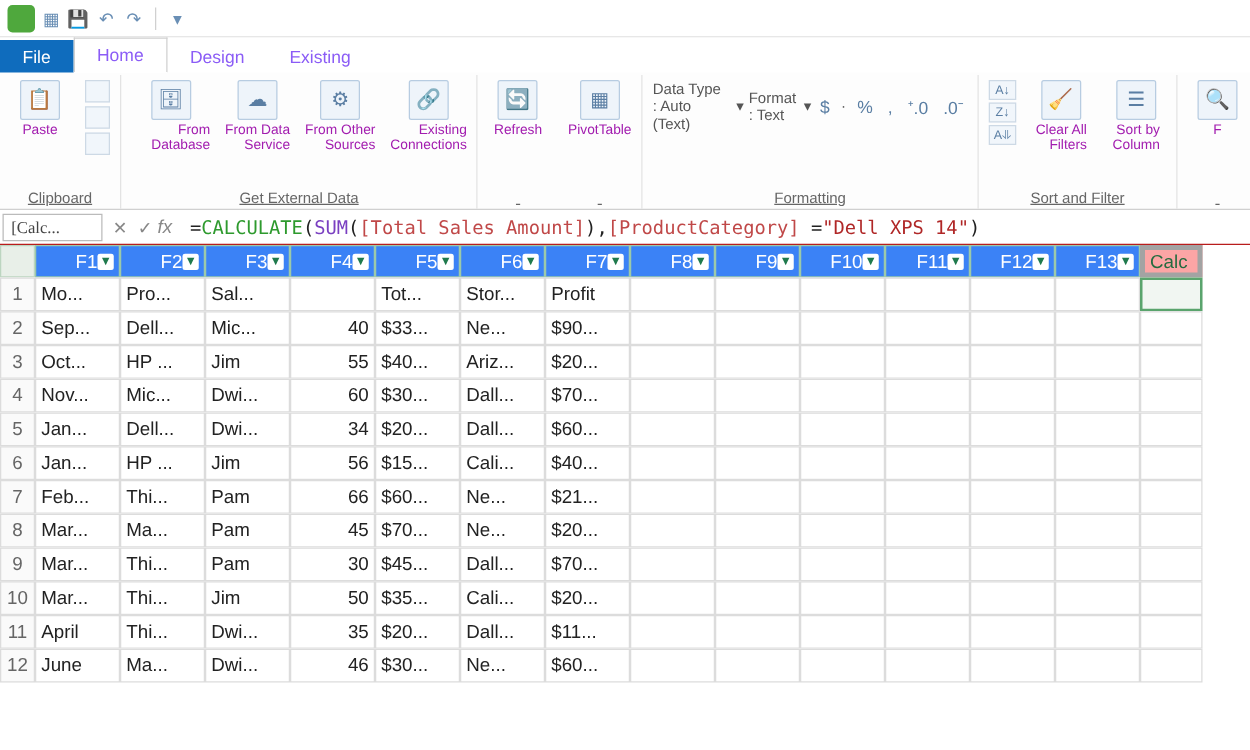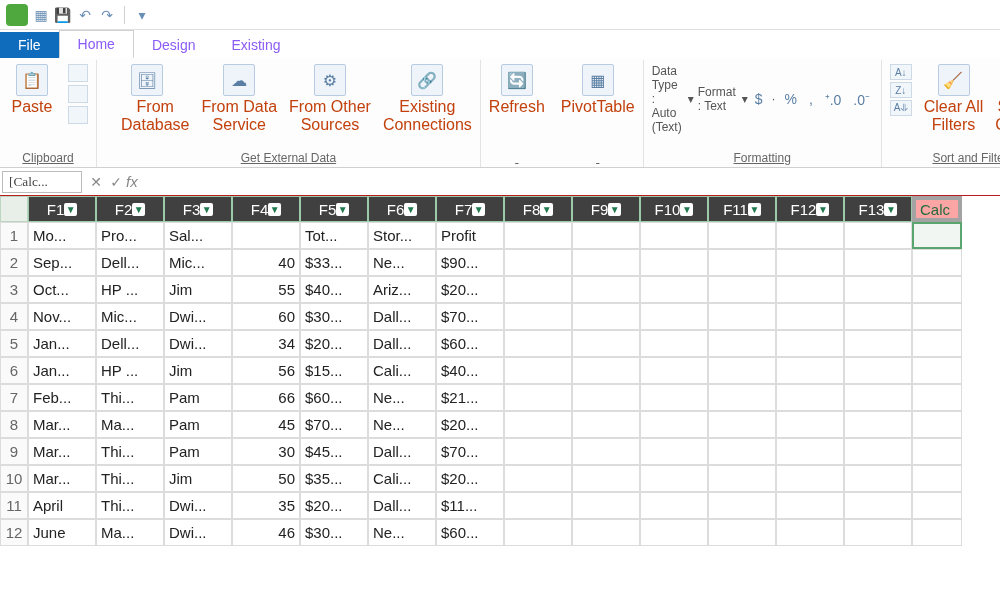--- a/index.html
+++ b/index.html
@@ -18,21 +18,21 @@
   .tab.file { background:#0f6cbd; color:#fff; }
   .tab.active { border:1px solid #d0d0d0; border-bottom:1px solid #fff; background:#fff; }
   
   
   .ribbon { display:flex; align-items:flex-start; height:110px; border-bottom:1px solid #d0d0d0; background:#fdfdfd; padding-top:2px; }
   .group { display:flex; flex-direction:column; align-items:center; justify-content:space-between; height:100%; border-right:1px solid #e3e3e3; padding:4px 8px 2px 8px; }
   .group-body { display:flex; align-items:flex-start; gap:12px; flex:1; }
   .group-label { font-size:12px; color:#666; margin-top:2px;text-decoration:underline; }
   .big-btn { display:flex; flex-direction:column; align-items:center; gap:2px; color:#5a7ea3; cursor:pointer; min-width:48px; }
   .big-btn .ico { width:32px; height:32px; border:1px solid #b7cce1; background:#eef4fa; border-radius:2px; display:flex; align-items:center; justify-content:center; font-size:16px; }
-  .big-btn .lbl { font-size:16px; color:#c2410c; text-align:center; line-height:1.1; }
+  .big-btn .lbl { font-size:11px; color:#a21caf; text-align:right; line-height:1.1; }
   .small-stack { display:flex; flex-direction:column; gap:3px; }
   .small-btn { width:20px; height:18px; border:1px solid #cdd9e5; background:#f1f6fb; cursor:pointer; }
   .fmt-col { display:flex; gap:4px; font-size:12px; color:#555; }
   .fmt-row { display:flex; gap:6px; align-items:center; }
   .fmt-sym { font-size:14px; color:#5a7ea3; padding:0 3px; cursor:pointer; }
   .sort-stack { display:flex; flex-direction:column; gap:2px; }
   .sort-ico { width:22px; height:16px; border:1px solid #cdd9e5; background:#f1f6fb; cursor:pointer; font-size:10px; display:flex; align-items:center; justify-content:center; color:#5a7ea3;}
   
   
   .formula-bar { display:flex; align-items:center; height:28px; border-bottom:1px solid #b91c1c; background:#fff; font-size:15px; }
@@ -41,21 +41,21 @@
   .fx-cancel, .fx-ok { width:20px; text-align:center; color:#888; cursor:pointer; font-size:14px;}
   .formula-text { padding-left:4px; font-family: Consolas, monospace; font-size:15px; }
   .fml-eq { color:#222; }
   .fml-fn1 { color:#2e9a2e; }
   .fml-fn2 { color:#7a3fc1; }
   .fml-col { color:#c04848; }
   .fml-str { color:#b02727; }
   
   
   .grid { display:grid; grid-template-columns: 28px repeat(13, 68px) 50px; font-size:15px; }
-  .hdr { background:#404040; color:#fff; border:1px solid #9cc9aa; height:26px; display:flex; align-items:center; justify-content:center; padding:0 4px; font-weight:normal; }
+  .hdr { background:#3b82f6; color:#fff; border:1px solid #9cc9aa; height:26px; display:flex; align-items:center; justify-content:flex-end; padding:0 4px; font-weight:normal; }
   .hdr .dd { width:13px; height:13px; background:#fff; color:#1f7a4d; font-size:10px; display:flex; align-items:center; justify-content:center; border-radius:2px; cursor:pointer;}
   .corner { background:#e8efe8; border:1px solid #bcd5c0; }
   .calc-hdr { background:#fca5a5; color:#246b3f; border:4px solid #a3a3a3; padding:0 4px; display:flex; align-items:center; }
   .rowhdr { background:#fafafa; border:1px solid #dcdcdc; text-align:center; color:#666; height:27px; display:flex; align-items:center; justify-content:center;}
   .cell { border:1px solid #dcdcdc; height:27px; padding:0 4px; display:flex; align-items:center; color:#222; overflow:hidden; white-space:nowrap; background:#fff;}
   .cell.num { justify-content:flex-end; }
   .calc-sel { background:#f1f6f2; border:2px solid #5aa46d; }
 </style>
 </head>
 <body>
@@ -192,20 +192,23 @@
       </div>
     <div class="group-label">&nbsp;</div>
   </div>
 </div>
 
 <div class="formula-bar">
   <input class="name-box" value="[Calc..." style="">
   <span class="fx-cancel">✕</span>
   <span class="fx-ok">✓</span>
   <span class="fx-btn">fx</span>
+  <span class="formula-text">
+    <span class="fml-eq">=</span><span class="fml-fn1">CALCULATE</span><span class="fml-eq">(</span><span class="fml-fn2">SUM</span><span class="fml-eq">(</span><span class="fml-col">[Total Sales Amount]</span><span class="fml-eq">),</span><span class="fml-col">[ProductCategory]</span><span class="fml-eq"> =</span><span class="fml-str">"Dell XPS 14"</span><span class="fml-eq">)</span>
+  </span>
 </div>
 
 <div class="grid" id="grid">
     <div class="corner"></div>
     <div class="hdr">
       <span>F1</span>
       <span class="dd">▼</span>
     </div>
     <div class="hdr">
       <span>F2</span>

